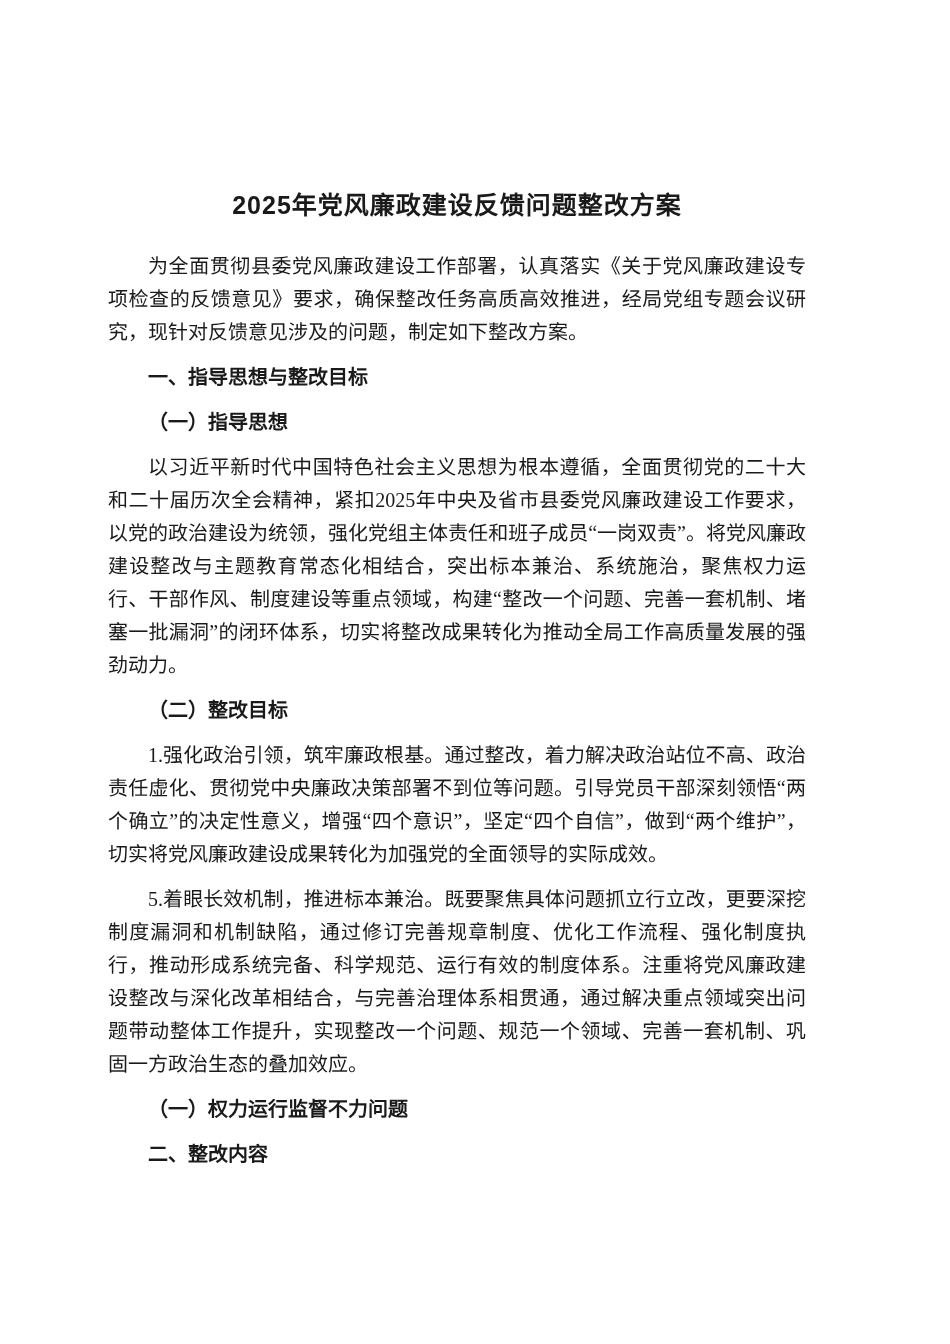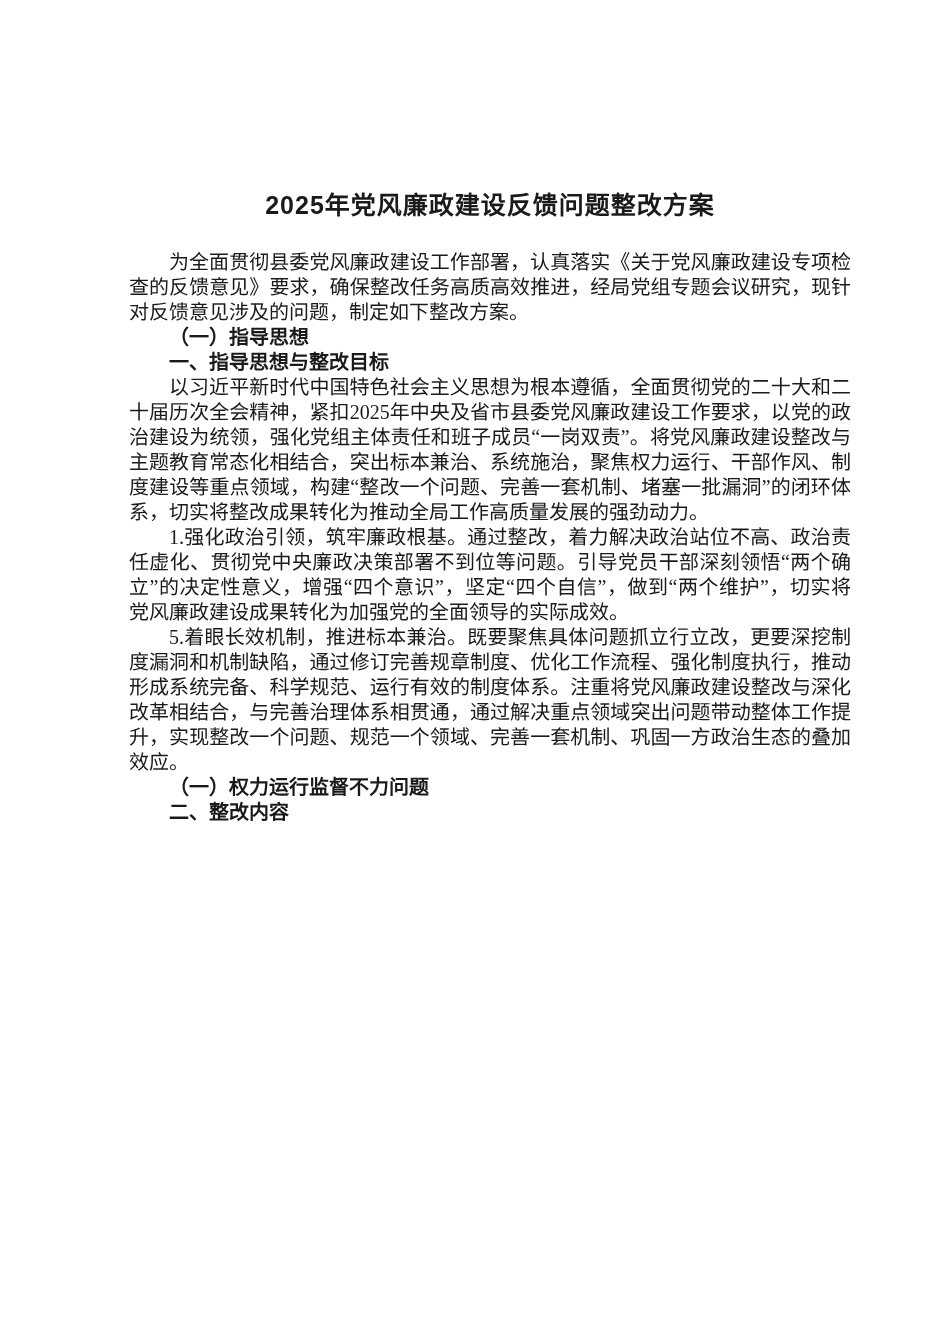--- a/index.html
+++ b/index.html
@@ -9,39 +9,39 @@
   }
   .page {
     position: relative;
     width: 950px;
     height: 1344px;
     background: #ffffff;
     overflow: hidden;
   }
   .doc-content {
     position: absolute;
-    left: 129px;
+    left: 96px;
     top: 190px;
     width: 722px;
   }
   .doc-title {
     margin: 0 0 30px 0;
     font-family: "Liberation Sans", sans-serif;
     font-weight: 700;
     font-size: 25px;
     line-height: 30px;
     letter-spacing: 1px;
     text-align: center;
     color: #1a1a1a;
     white-space: nowrap;
   }
   .para {
-    margin: 0;
+    margin: 12px;
     font-size: 20px;
-    line-height: 25px;
+    line-height: 33px;
     text-align: justify;
     text-indent: 2em;
     color: #1a1a1a;
   }
   .para.body {
     font-family: "Liberation Serif", serif;
     font-weight: 400;
   }
   .para.heading1,
   .para.heading2 {
@@ -50,22 +50,23 @@
   }
 </style>
 </head>
 <body>
 
 <div class="page">
   <div class="doc-content">
     <h1 class="doc-title">2025年党风廉政建设反馈问题整改方案</h1>
     <div id="doc-body">
         <p class="para body">为全面贯彻县委党风廉政建设工作部署，认真落实《关于党风廉政建设专项检查的反馈意见》要求，确保整改任务高质高效推进，经局党组专题会议研究，现针对反馈意见涉及的问题，制定如下整改方案。</p>
+        <p class="para heading1">一、指导思想与整改目标</p>
         <p class="para heading2">（一）指导思想</p>
-        <p class="para heading1">一、指导思想与整改目标</p>
         <p class="para body">以习近平新时代中国特色社会主义思想为根本遵循，全面贯彻党的二十大和二十届历次全会精神，紧扣2025年中央及省市县委党风廉政建设工作要求，以党的政治建设为统领，强化党组主体责任和班子成员“一岗双责”。将党风廉政建设整改与主题教育常态化相结合，突出标本兼治、系统施治，聚焦权力运行、干部作风、制度建设等重点领域，构建“整改一个问题、完善一套机制、堵塞一批漏洞”的闭环体系，切实将整改成果转化为推动全局工作高质量发展的强劲动力。</p>
+        <p class="para heading2">（二）整改目标</p>
         <p class="para body">1.强化政治引领，筑牢廉政根基。通过整改，着力解决政治站位不高、政治责任虚化、贯彻党中央廉政决策部署不到位等问题。引导党员干部深刻领悟“两个确立”的决定性意义，增强“四个意识”，坚定“四个自信”，做到“两个维护”，切实将党风廉政建设成果转化为加强党的全面领导的实际成效。</p>
         <p class="para body">5.着眼长效机制，推进标本兼治。既要聚焦具体问题抓立行立改，更要深挖制度漏洞和机制缺陷，通过修订完善规章制度、优化工作流程、强化制度执行，推动形成系统完备、科学规范、运行有效的制度体系。注重将党风廉政建设整改与深化改革相结合，与完善治理体系相贯通，通过解决重点领域突出问题带动整体工作提升，实现整改一个问题、规范一个领域、完善一套机制、巩固一方政治生态的叠加效应。</p>
         <p class="para heading2">（一）权力运行监督不力问题</p>
         <p class="para heading1">二、整改内容</p>
       </div>
   </div>
 </div>
 
 </body></html>

